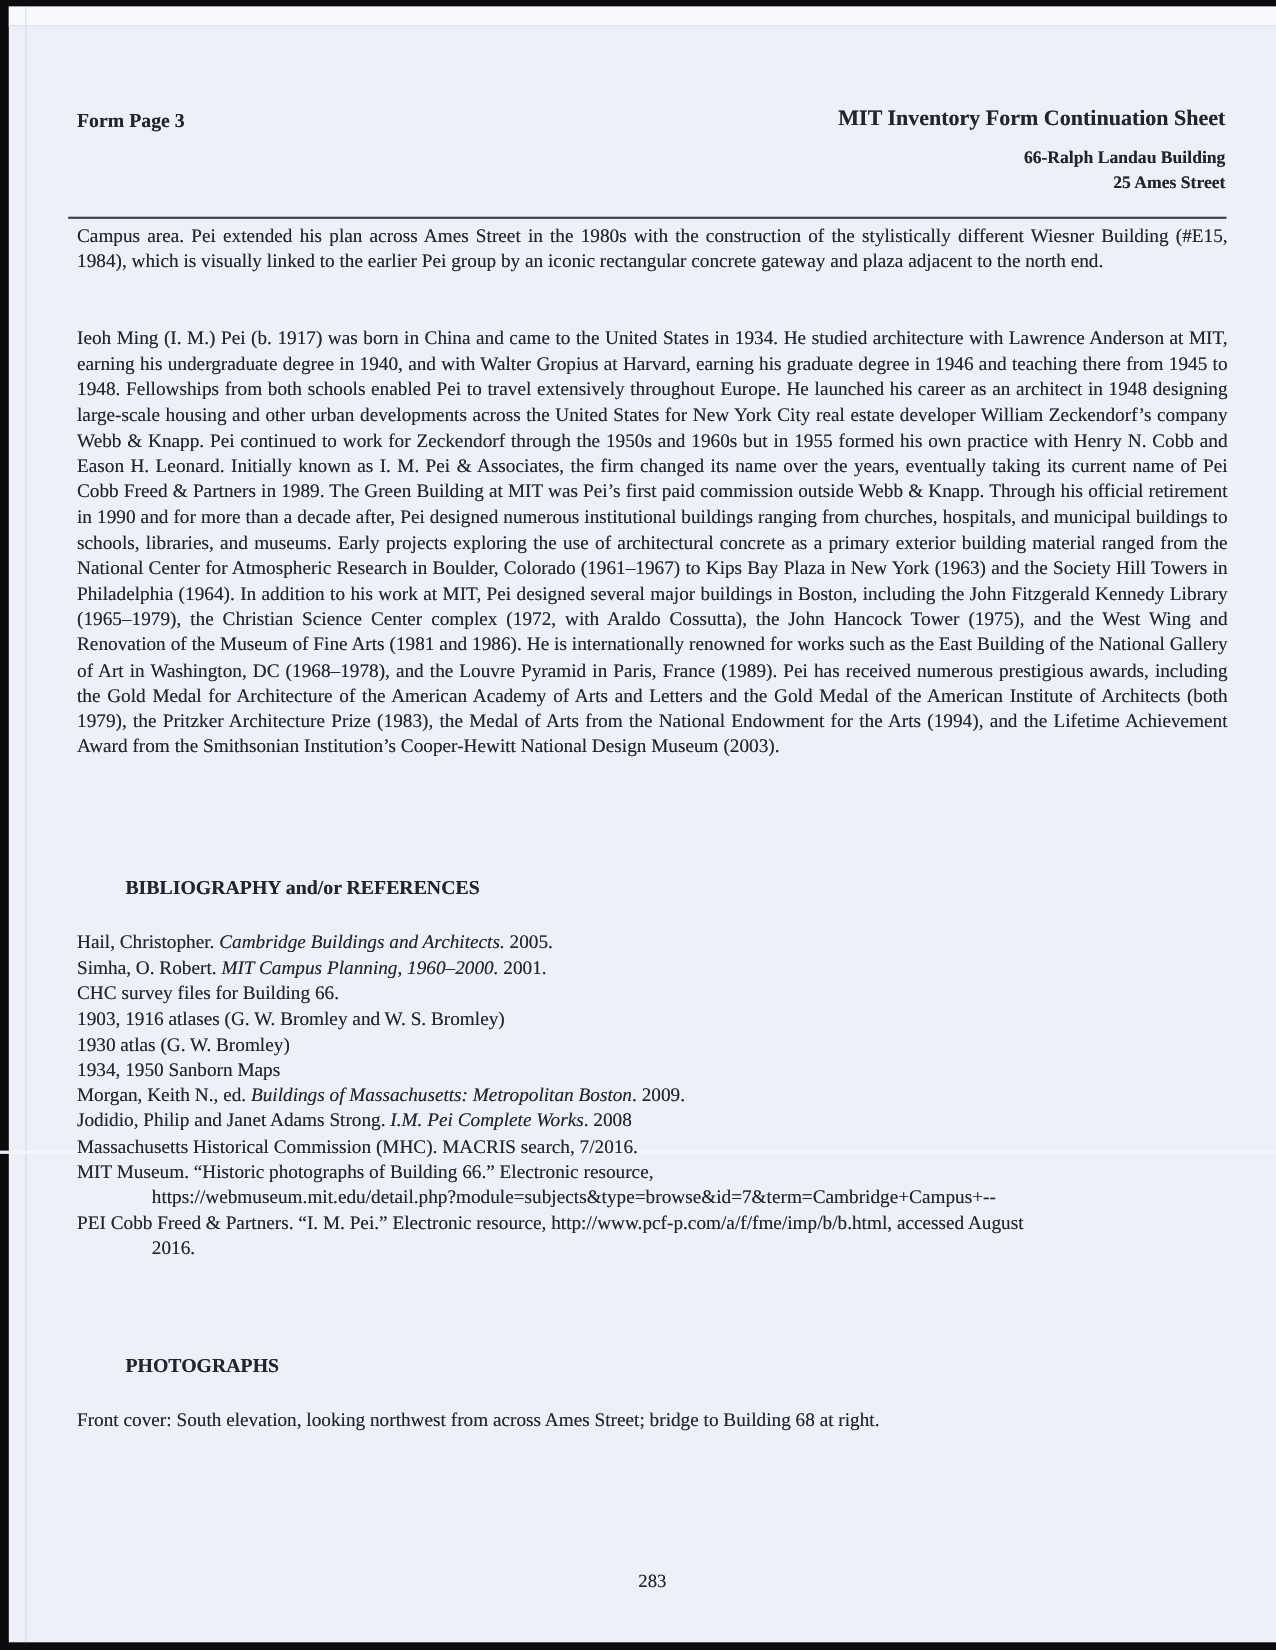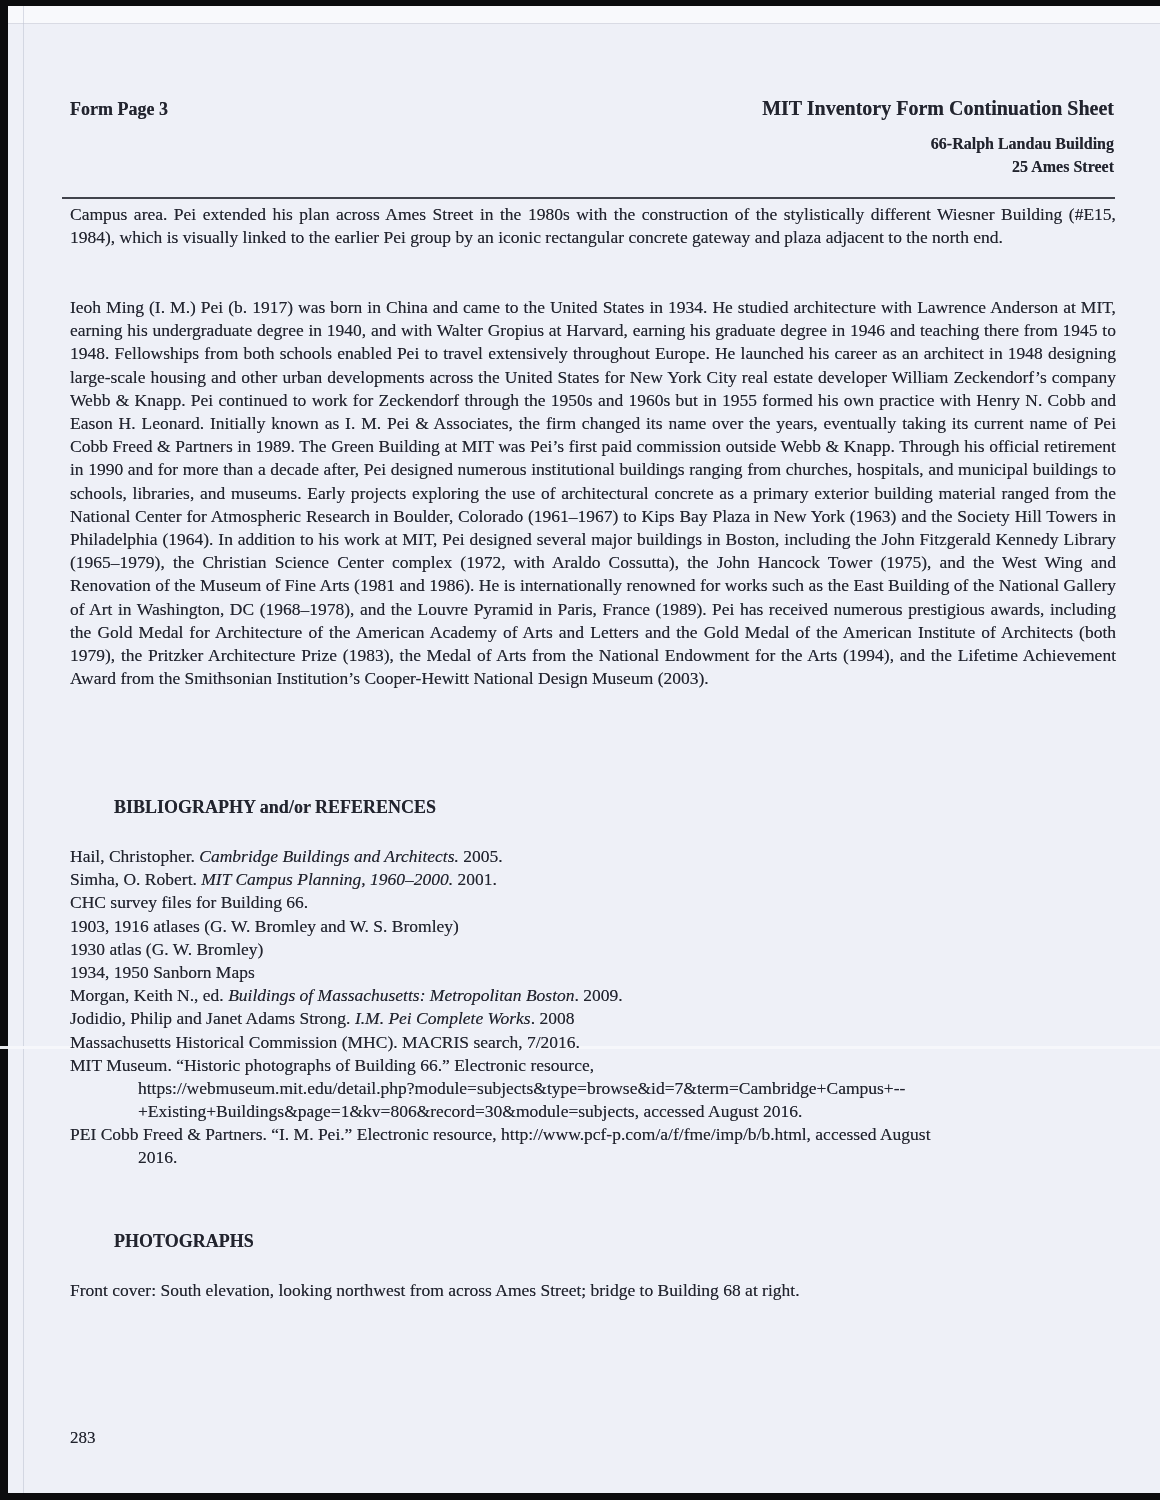--- a/index.html
+++ b/index.html
@@ -53,21 +53,21 @@
   .bib-line { height:23.2px; }
   .bib-line.indent { padding-left:68px; }
   .ital { font-style:italic; }
 
   #photo-caption {
     position:absolute; left:70px; top:1279px; width:1046px;
     font-size:17.5px; line-height:23.2px;
   }
   #page-number {
     position:absolute; left:70px; top:1428px; width:1046px;
-    font-size:17px;
+    text-align:center; font-size:17px;
   }
 </style>
 </head>
 <body>
 
 <div class="edge-left"></div>
 <div class="edge-top"></div>
 <div class="edge-bottom"></div>
 <div class="band-top"></div>
 <div class="page-edge-v"></div>
@@ -88,21 +88,20 @@
     <div class="bib-line"><span>Simha, O. Robert. </span><span class="ital">MIT Campus Planning, 1960–2000.</span><span> 2001.</span></div>
     <div class="bib-line"><span>CHC survey files for Building 66.</span></div>
     <div class="bib-line"><span>1903, 1916 atlases (G. W. Bromley and W. S. Bromley)</span></div>
     <div class="bib-line"><span>1930 atlas (G. W. Bromley)</span></div>
     <div class="bib-line"><span>1934, 1950 Sanborn Maps</span></div>
     <div class="bib-line"><span>Morgan, Keith N., ed. </span><span class="ital">Buildings of Massachusetts: Metropolitan Boston</span><span>. 2009.</span></div>
     <div class="bib-line"><span>Jodidio, Philip and Janet Adams Strong. </span><span class="ital">I.M. Pei Complete Works</span><span>. 2008</span></div>
     <div class="bib-line"><span>Massachusetts Historical Commission (MHC). MACRIS search, 7/2016.</span></div>
     <div class="bib-line"><span>MIT Museum. “Historic photographs of Building 66.” Electronic resource,</span></div>
     <div class="bib-line indent"><span>https://webmuseum.mit.edu/detail.php?module=subjects&amp;type=browse&amp;id=7&amp;term=Cambridge+Campus+--</span></div>
-    <div class="bib-line indent"><span>+Existing+Buildings&amp;page=1&amp;kv=806&amp;record=30&amp;module=subjects, accessed August 2016.</span></div>
     <div class="bib-line"><span>PEI Cobb Freed &amp; Partners. “I. M. Pei.” Electronic resource, http://www.pcf-p.com/a/f/fme/imp/b/b.html, accessed August</span></div>
     <div class="bib-line indent"><span>2016.</span></div>
   </div>
 
 <div class="sect-heading ink" id="photo-heading">PHOTOGRAPHS</div>
 <div class="ink" id="photo-caption">Front cover: South elevation, looking northwest from across Ames Street; bridge to Building 68 at right.</div>
 
 <div class="ink" id="page-number">283</div>
 
 </body></html>

